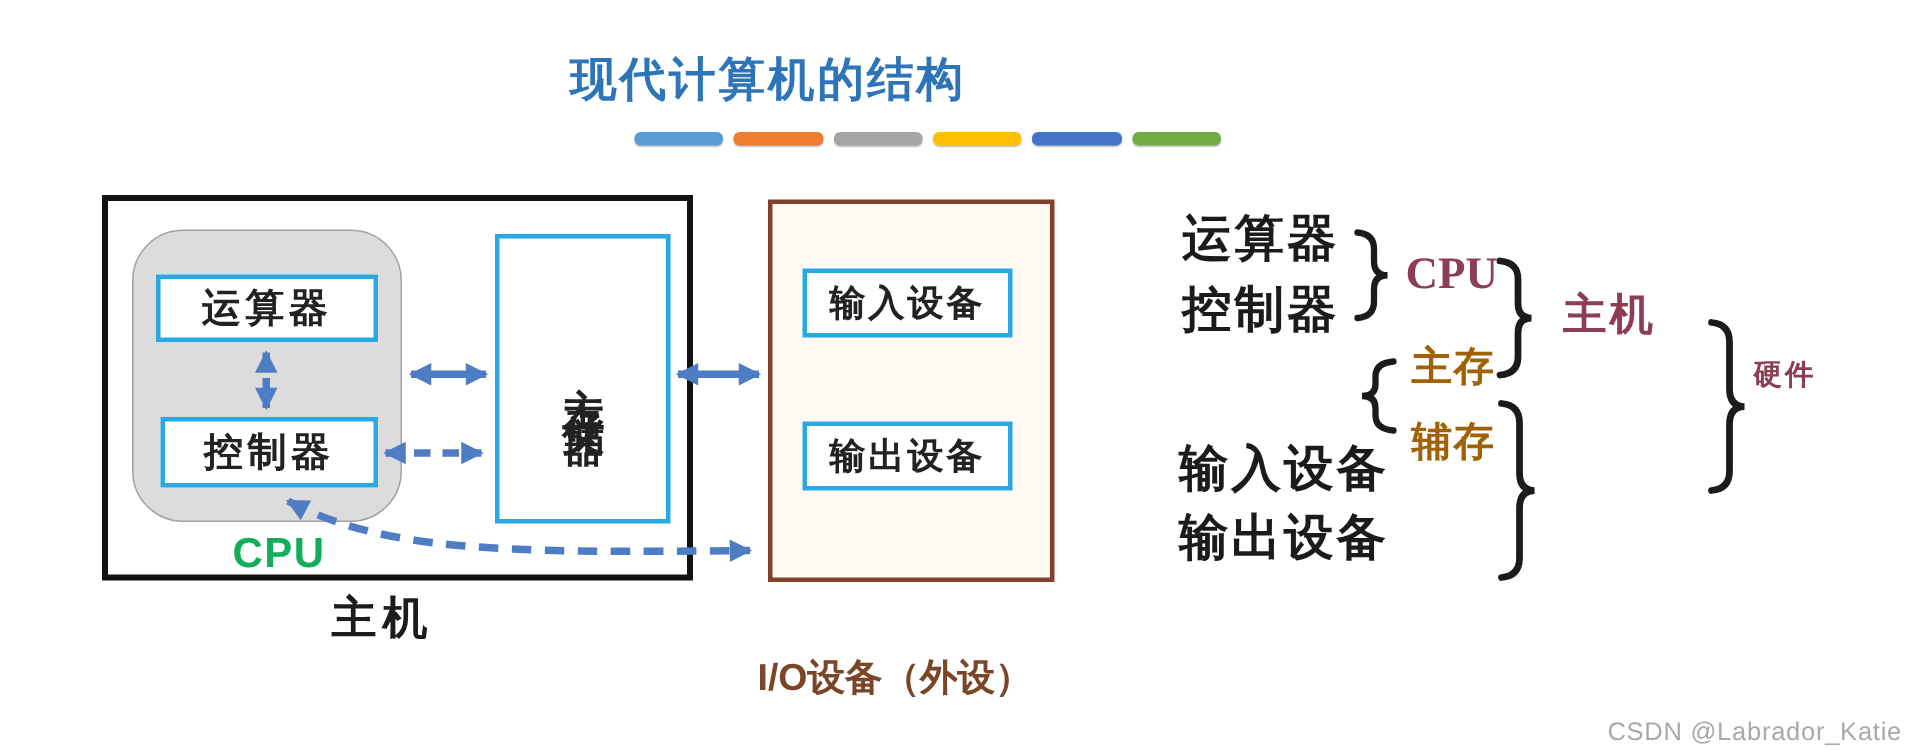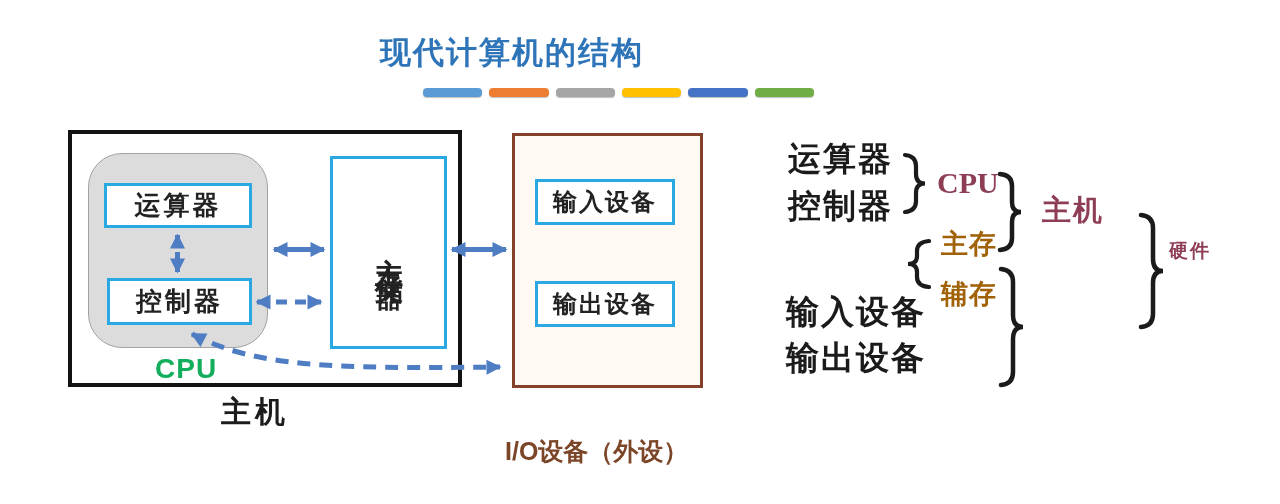--- a/index.html
+++ b/index.html
@@ -105,13 +105,14 @@
   <div class="h-item" style="left:788px;top:189px;">控制器</div>
   <div class="h-item" style="left:786px;top:295px;">输入设备</div>
   <div class="h-item" style="left:786px;top:341px;">输出设备</div>
 
   <div class="h-maroon" style="left:937px;top:168px;font-size:30px;font-family:'Liberation Serif','DejaVu Serif',serif;">CPU</div>
   <div class="h-sub" style="left:941px;top:231px;">主存</div>
   <div class="h-sub" style="left:941px;top:281px;">辅存</div>
   <div class="h-maroon" style="left:1042px;top:196px;font-size:29px;letter-spacing:2px;">主机</div>
   <div class="h-maroon" style="left:1169px;top:241px;font-size:19px;letter-spacing:2px;">硬件</div>
 
+  <div class="watermark">CSDN @Labrador_Katie</div>
 </div>
 
 </body></html>

